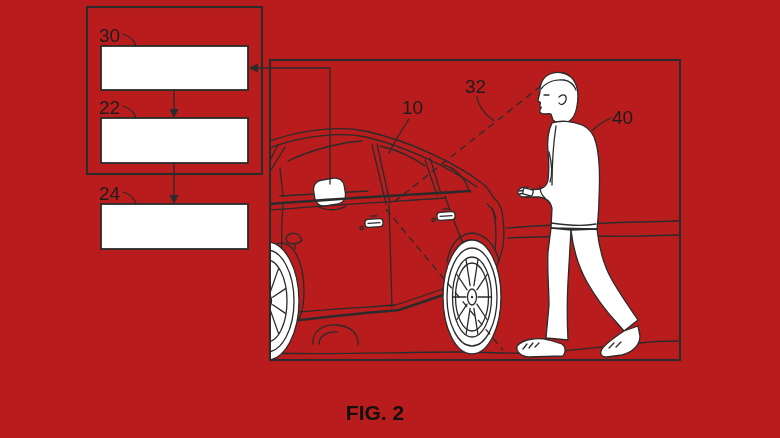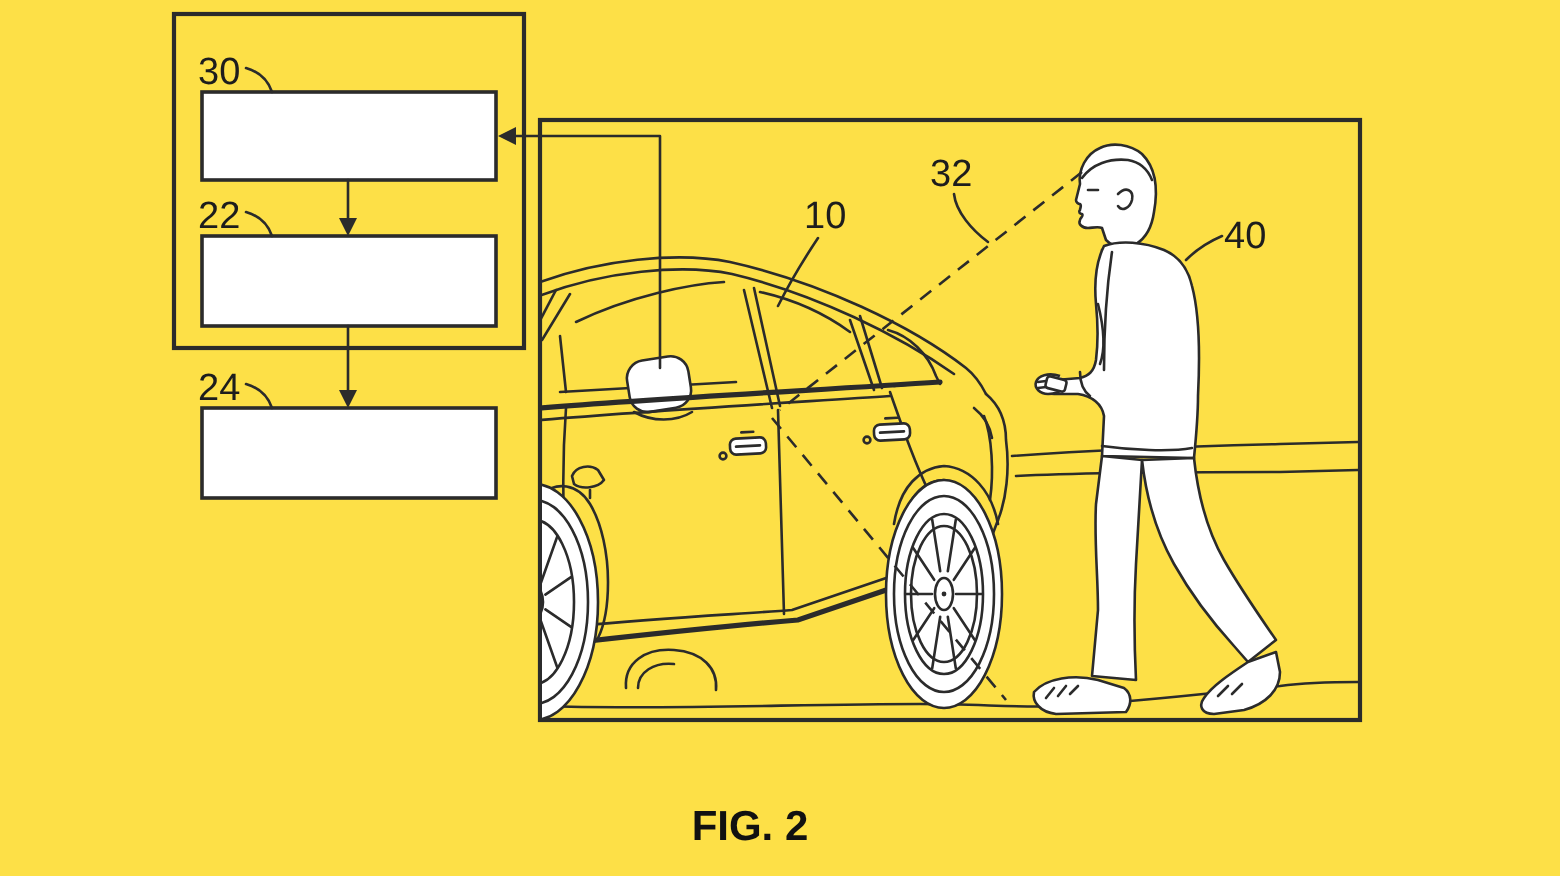--- a/index.html
+++ b/index.html
@@ -5,21 +5,21 @@
   html, body {
     margin: 0;
     padding: 0;
     background: #ffffff;
     font-family: "Liberation Sans", sans-serif;
   }
   #stage {
     position: relative;
     width: 780px;
     height: 438px;
-    background: #fde047;
+    background: #b91c1c;
     overflow: hidden;
   }
   svg { display: block; }
   .ln  { fill: none; stroke: #2b2b2b; stroke-width: 1.3; stroke-linecap: round; stroke-linejoin: round; }
   .ln2 { fill: none; stroke: #2b2b2b; stroke-width: 2.1; stroke-linejoin: miter; }
   .thick { fill: none; stroke: #2b2b2b; stroke-width: 2.6; stroke-linecap: round; }
   .whitefill { fill: #ffffff; stroke: #2b2b2b; stroke-width: 1.3; stroke-linejoin: round; }
   .boxr { fill: #ffffff; stroke: #2b2b2b; stroke-width: 1.8; }
   .dash { fill: none; stroke: #2b2b2b; stroke-width: 1.3; stroke-dasharray: 7 5; stroke-linecap: butt; }
   .arrowhead { fill: #2b2b2b; stroke: none; }

